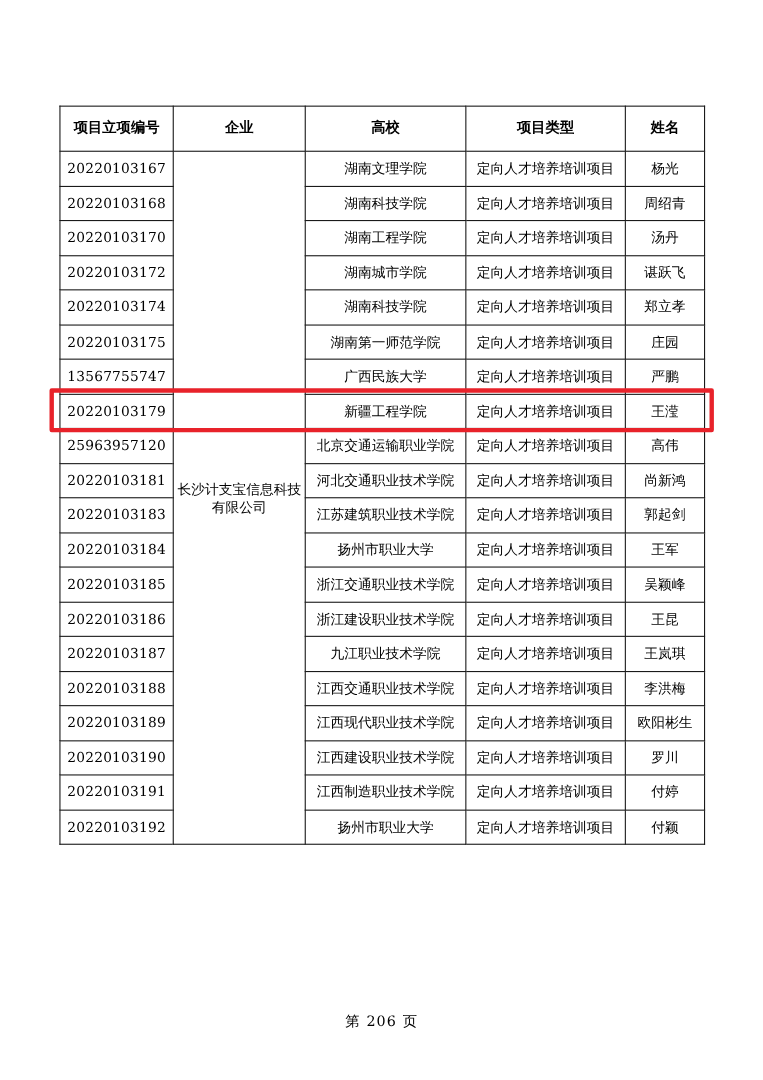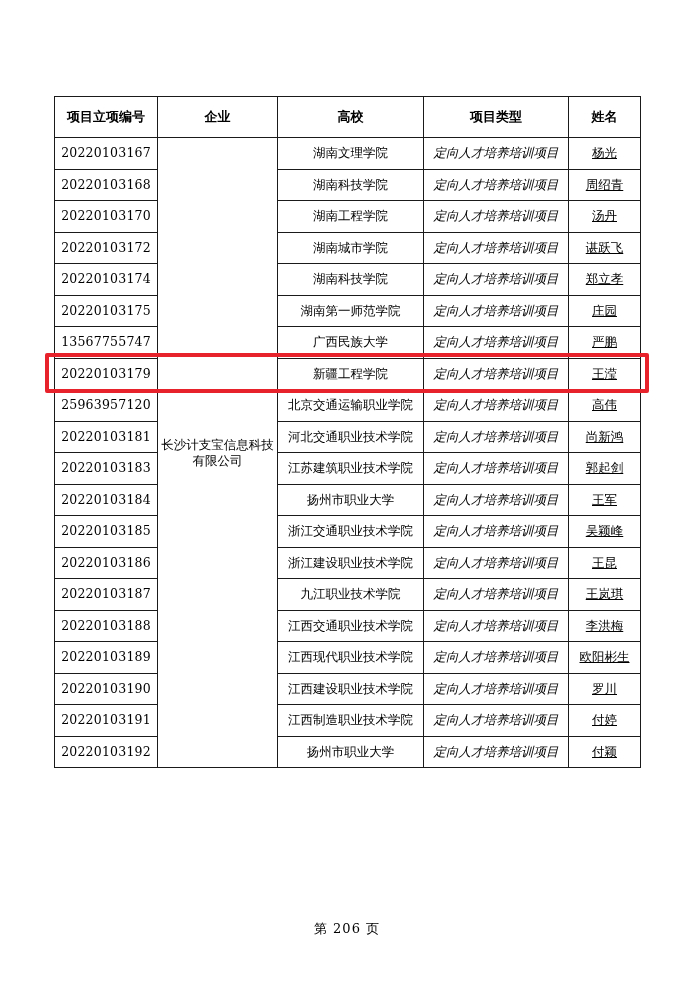--- a/index.html
+++ b/index.html
@@ -58,22 +58,22 @@
   td.cell-id {
     font-family: "DejaVu Serif", "Liberation Serif", serif;
     letter-spacing: 0.2px;
     font-size: 12.5px;
   }
   td.cell-ent {
     line-height: 1.45;
     font-size: 12.5px;
   }
   td.cell-uni { font-size: 12.5px; }
-  td.cell-type { font-size: 12.5px; font-style: italic; }
-  td.cell-name { font-size: 12.5px; text-decoration: underline; }
+  td.cell-type { font-size: 12.5px; }
+  td.cell-name { font-size: 12.5px; }
 
   
   .highlight-box {
     position: absolute;
     left: 45px;
     top: 353px;
     width: 604px;
     height: 40px;
     border: 4px solid #e8222a;
     border-radius: 2px;

